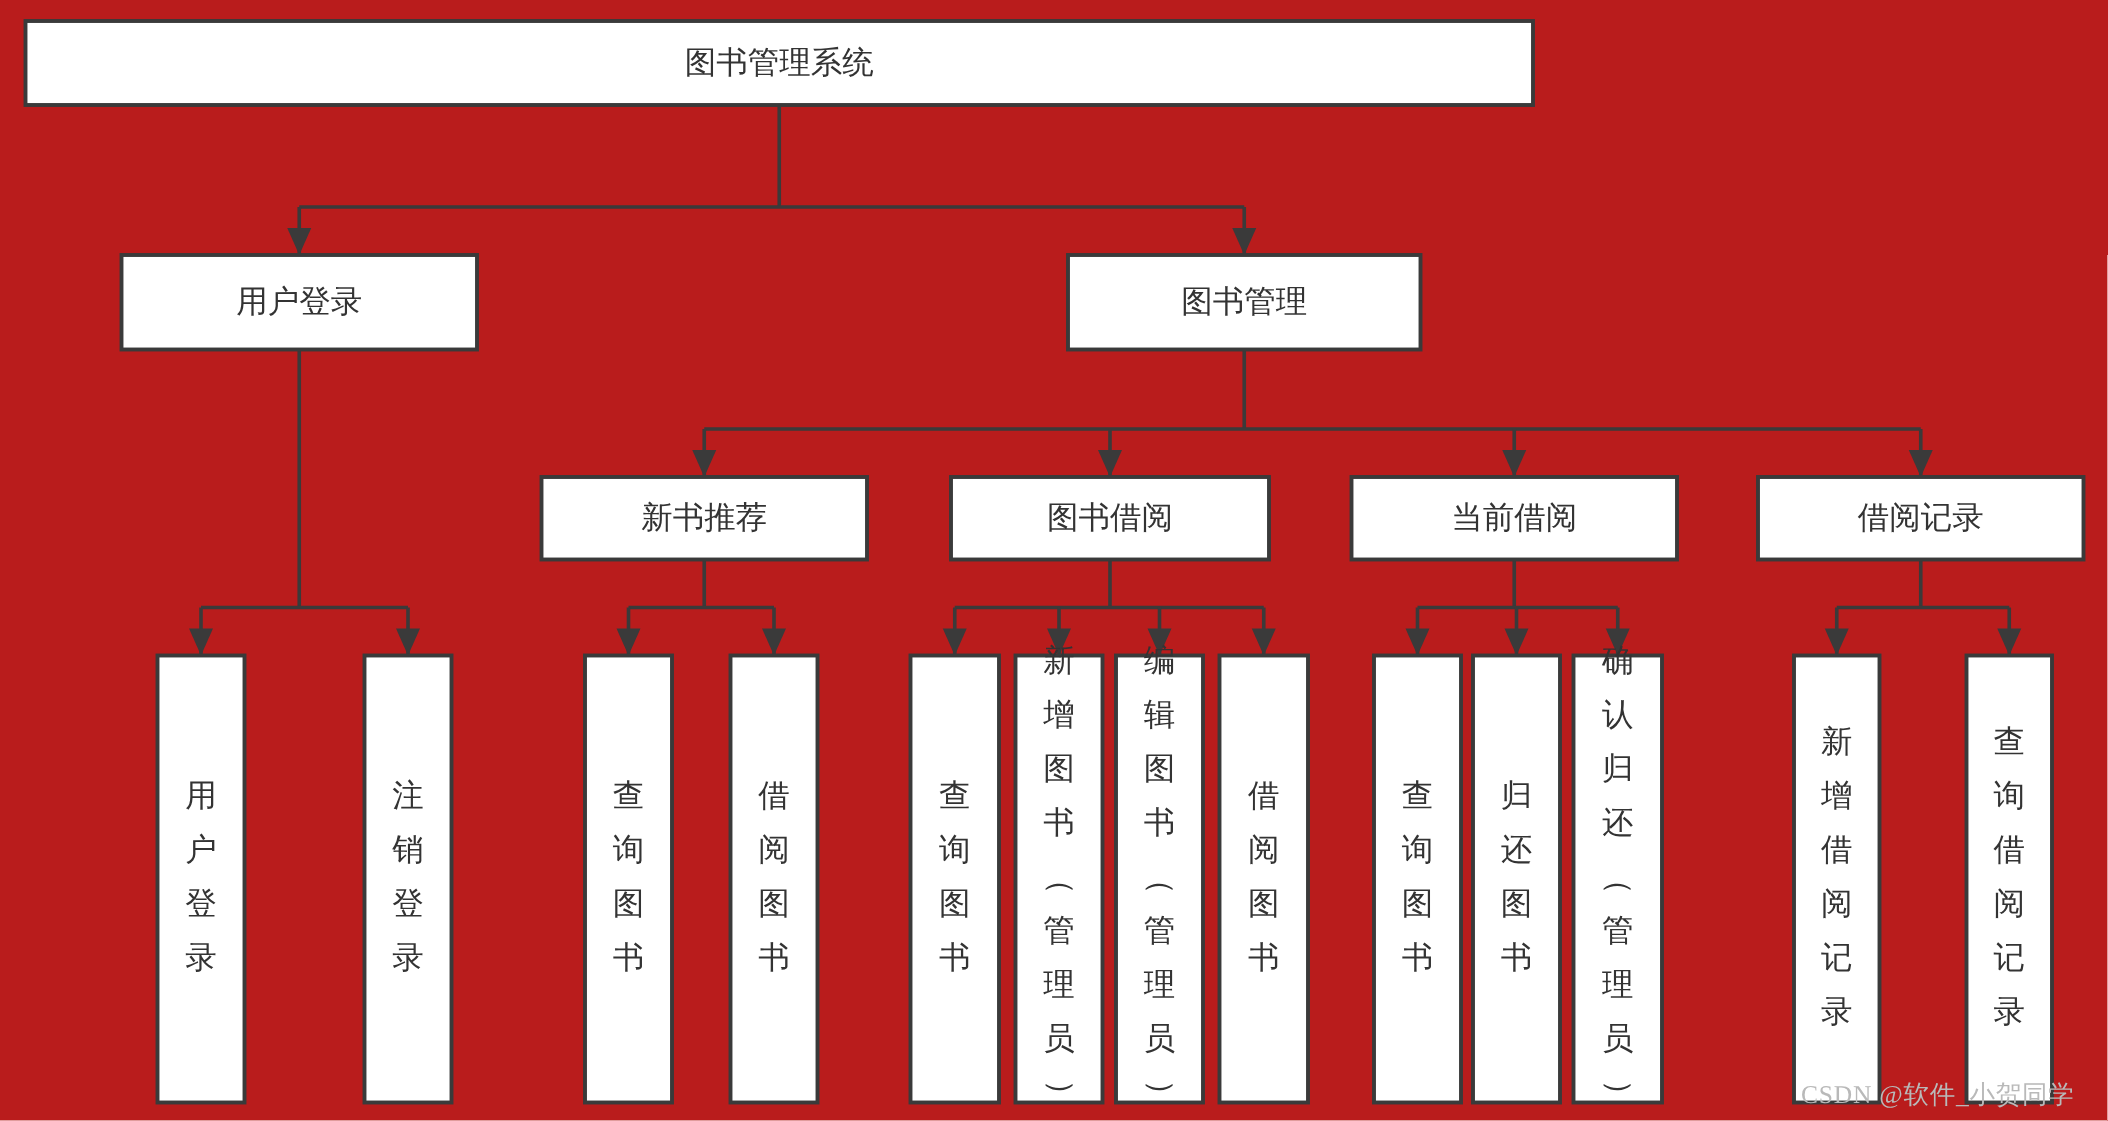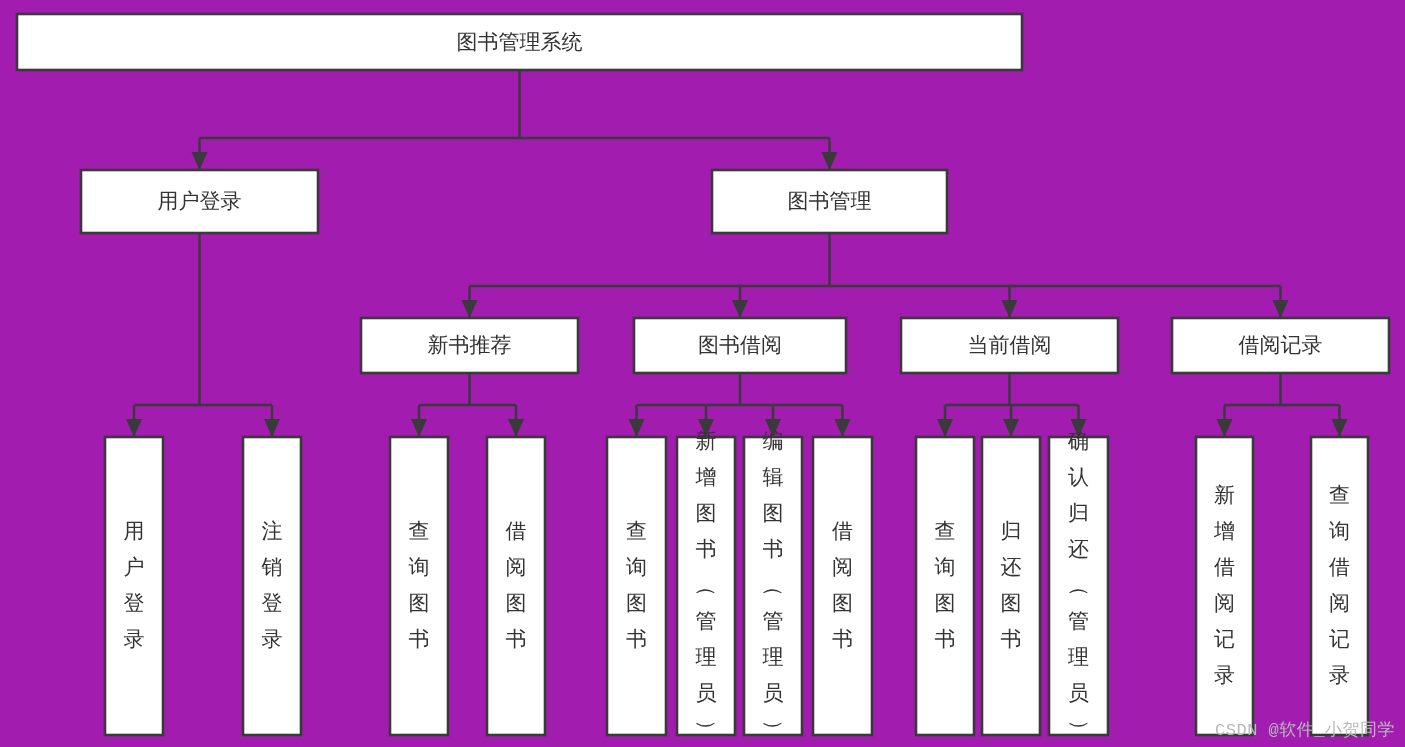--- a/index.html
+++ b/index.html
@@ -8,21 +8,21 @@
     padding: 0;
     background: #ffffff;
   }
   body {
     font-family: "Liberation Sans", "DejaVu Sans", sans-serif;
   }
   #diagram-root {
     position: relative;
     width: 1405px;
     height: 747px;
-    background: #a21caf;
+    background: #b91c1c;
     overflow: hidden;
   }
   svg#tree-svg {
     position: absolute;
     left: 0;
     top: 0;
     width: 1405px;
     height: 747px;
     display: block;
   }
@@ -50,23 +50,23 @@
   }
   .node-label-v {
     font-family: "Liberation Sans", "DejaVu Sans", sans-serif;
     font-size: 21px;
     fill: #333333;
     text-anchor: middle;
     dominant-baseline: middle;
   }
   .watermark-text {
     position: absolute;
-    right: 10px;
+    right: 22px;
     bottom: 6px;
-    font-family: Liberation Mono, monospace;
+    font-family: Liberation Serif, serif;
     font-size: 17px;
     color: #b9b9b9;
     white-space: nowrap;
     letter-spacing: 0.5px;
     pointer-events: none;
   }
 </style>
 </head>
 <body>
 

